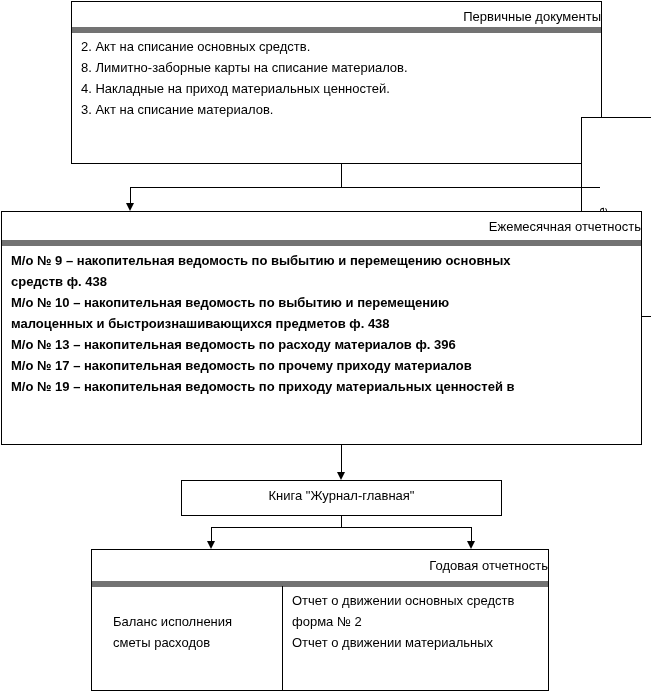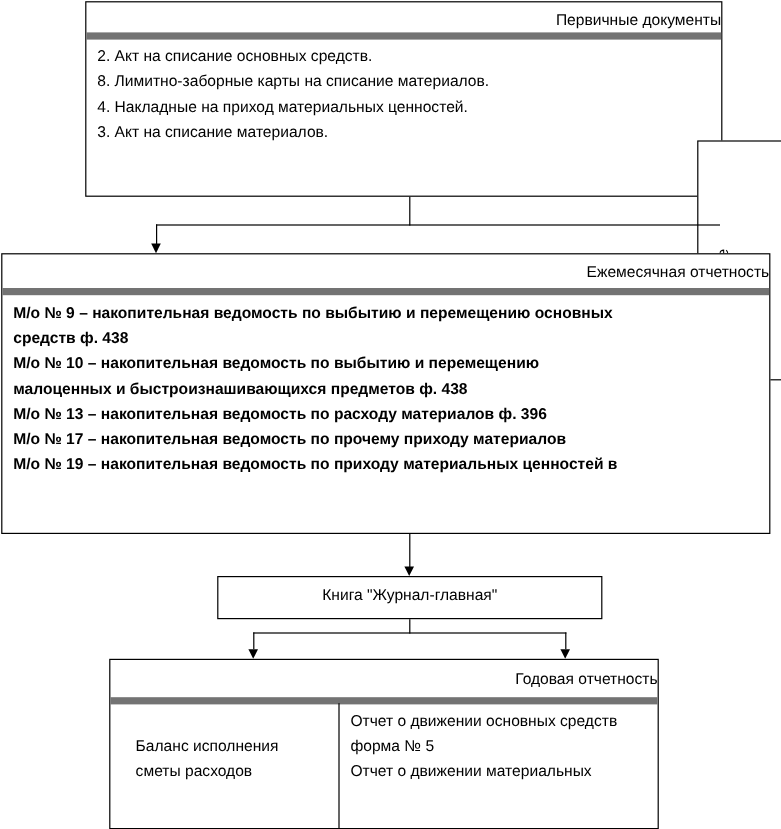--- a/index.html
+++ b/index.html
@@ -66,16 +66,16 @@
 
 <div class="box" style="left:91px; top:549px; width:458px; height:142px;">
   <div class="hdr" style="height:37px; line-height:32px;">Годовая отчетность</div>
   <div style="position:absolute; left:190px; top:36px; width:1px; height:106px; background:#000;"></div>
   <div class="para" style="position:absolute; left:9px; top:61px;margin-left:12px;">
     <div>Баланс исполнения</div>
     <div>сметы расходов</div>
   </div>
   <div class="para" style="position:absolute; left:200px; top:40px;">
     <div>Отчет о движении основных средств</div>
-    <div>форма № 5</div>
+    <div>форма № 2</div>
     <div>Отчет о движении материальных</div>
   </div>
 </div>
 
 </body></html>

